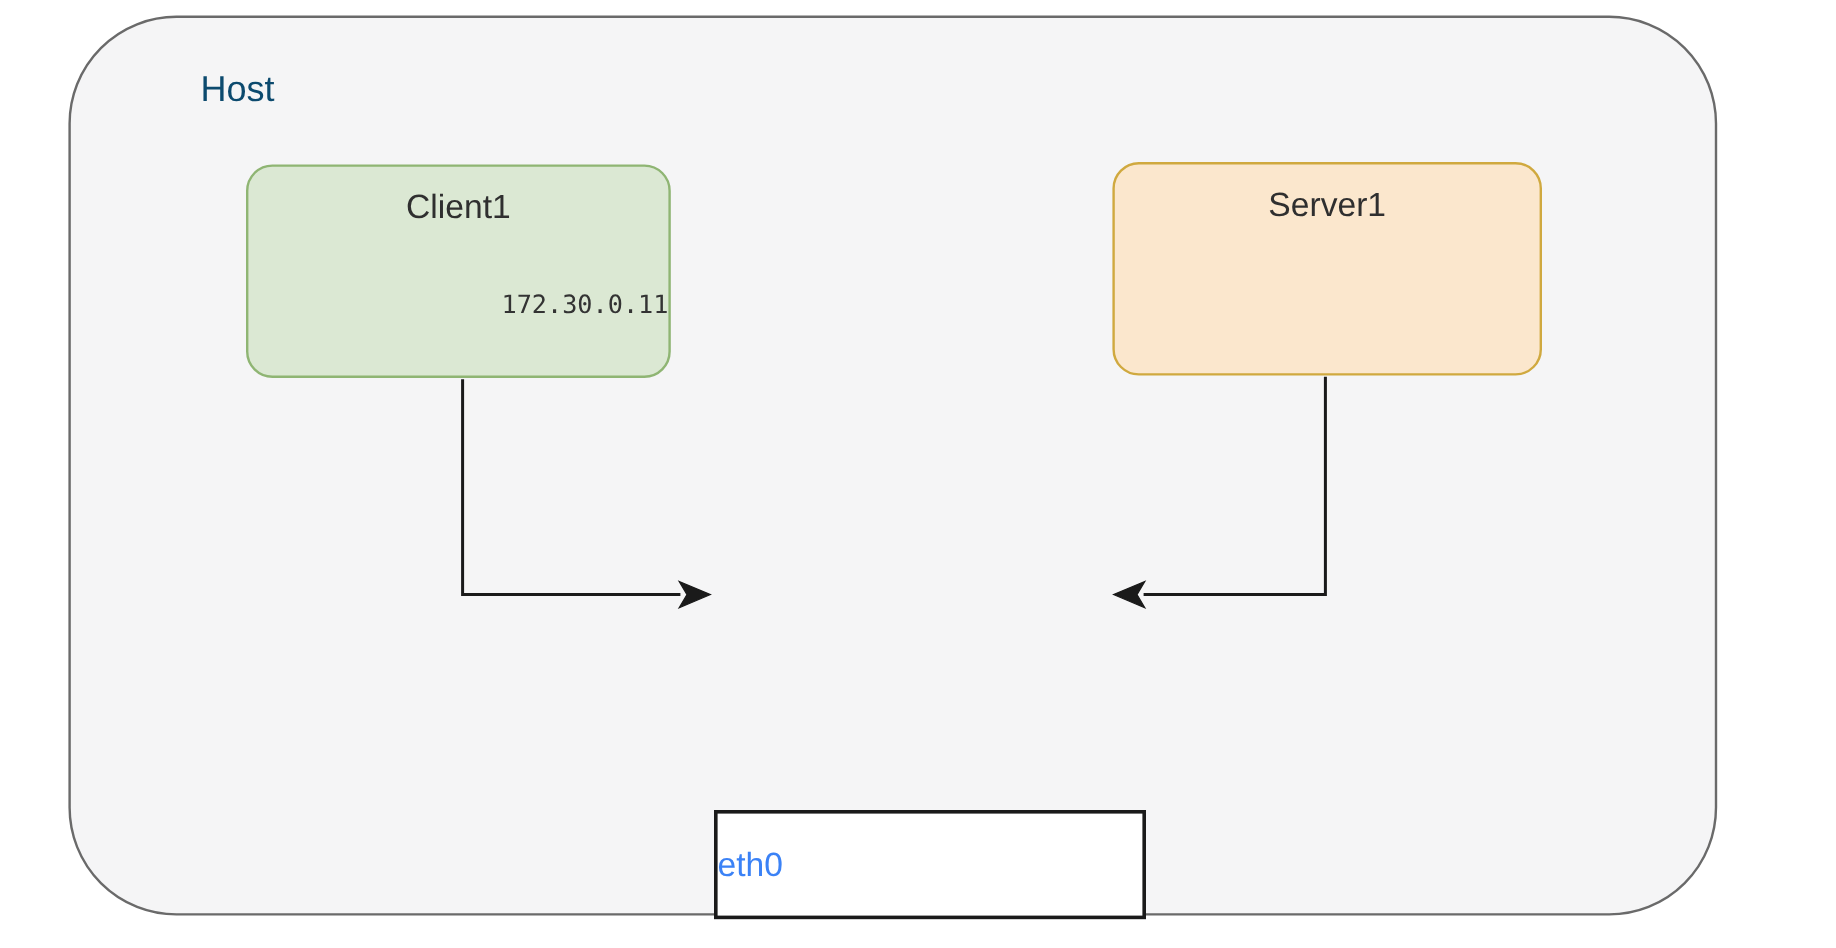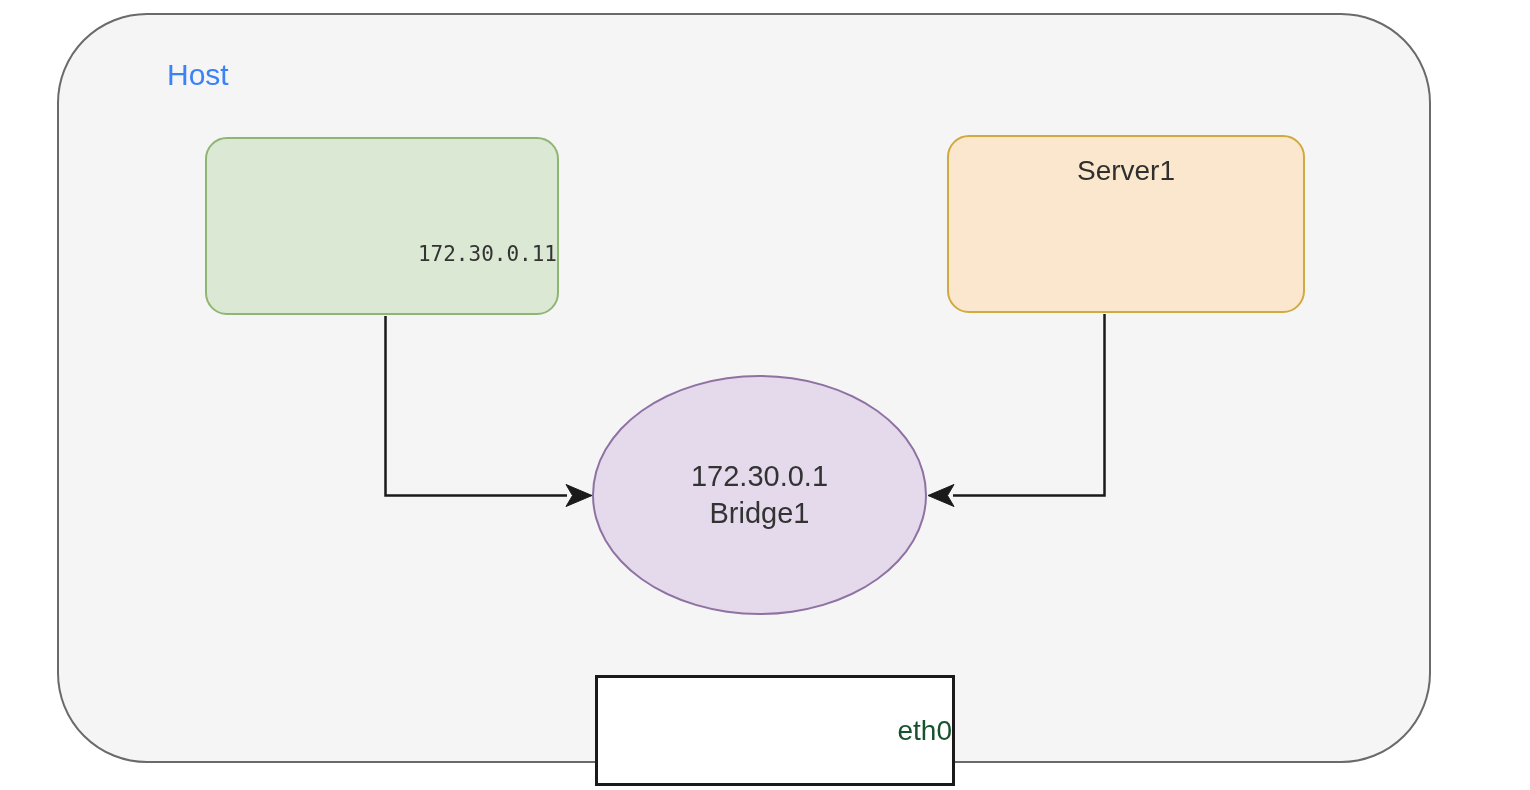--- a/index.html
+++ b/index.html
@@ -25,21 +25,21 @@
     background: var(--host-fill, #f5f5f6);
     border: 2px solid var(--host-border, #6a6a6a);
     border-radius: 90px;
     box-sizing: border-box;
   }
   .host-label {
     position: absolute;
     left: 167px;
     top: 58px;
     font-size: 30px;
-    color: #3b82f6;
+    color: #0c4a6e;
   }
   
   .node-box {
     position: absolute;
     box-sizing: border-box;
     border-radius: 22px;
   }
   .node-box .node-title {
     position: absolute;
     top: 18px;
@@ -67,21 +67,20 @@
     background: var(--client-fill, #dbe8d3);
     border: 2px solid var(--client-border, #8fb573);
   }
   .server-node {
     left: 927px;
     top: 135px;
     width: 358px;
     height: 178px;
     background: var(--server-fill, #fbe7cd);
     border: 2px solid var(--server-border, #d0a93f);
-    margin-left: 20px;
   }
   
   .bridge-node {
     position: absolute;
     left: 592px;
     top: 375px;
     width: 335px;
     height: 240px;
     background: var(--bridge-fill, #e4daeb);
     border: 2px solid var(--bridge-border, #8f72a3);
@@ -95,29 +94,29 @@
     line-height: 1.28;
     color: #333333;
     text-align: center;
   }
   
   .eth-node {
     position: absolute;
     left: 595px;
     top: 675px;
     width: 360px;
-    height: 111px;
+    height: 91px;
     background: var(--eth-fill, #ffffff);
     border: 3px solid var(--eth-border, #1a1a1a);
     box-sizing: border-box;
     display: flex;
     align-items: center;
-    justify-content: flex-end;
+    justify-content: flex-start;
     font-size: 28px;
-    color: #14532d;
+    color: #3b82f6;
   }
   
   .connector-layer {
     position: absolute;
     left: 0;
     top: 0;
     width: 1530px;
     height: 790px;
     pointer-events: none;
   }
@@ -145,29 +144,26 @@
       <path d="M 385.5 316 L 385.5 495.5 L 567 495.5"></path>
       <polygon points="592,495.5 566,484.5 572.5,495.5 566,506.5"></polygon>
     </g>
     <g>
       <path d="M 1104.5 314 L 1104.5 495.5 L 953 495.5"></path>
       <polygon points="928,495.5 954,484.5 947.5,495.5 954,506.5"></polygon>
     </g>
   </svg>
 
   <div class="node-box client-node">
+    <div class="node-title">Client1</div>
     <div class="node-ip">172.30.0.11</div>
   </div>
 
   <div class="node-box server-node">
     <div class="node-title">Server1</div>
   </div>
 
-  <div class="bridge-node">
-    <div>172.30.0.1</div>
-    <div>Bridge1</div>
-  </div>
 
   <div class="eth-node">
     <span>eth0</span>
   </div>
 
 </div>
 
 </body></html>

